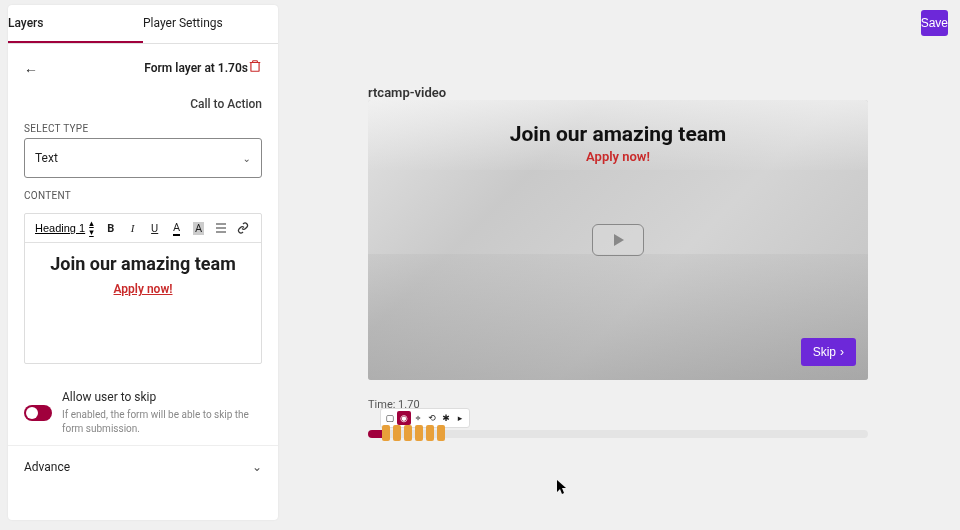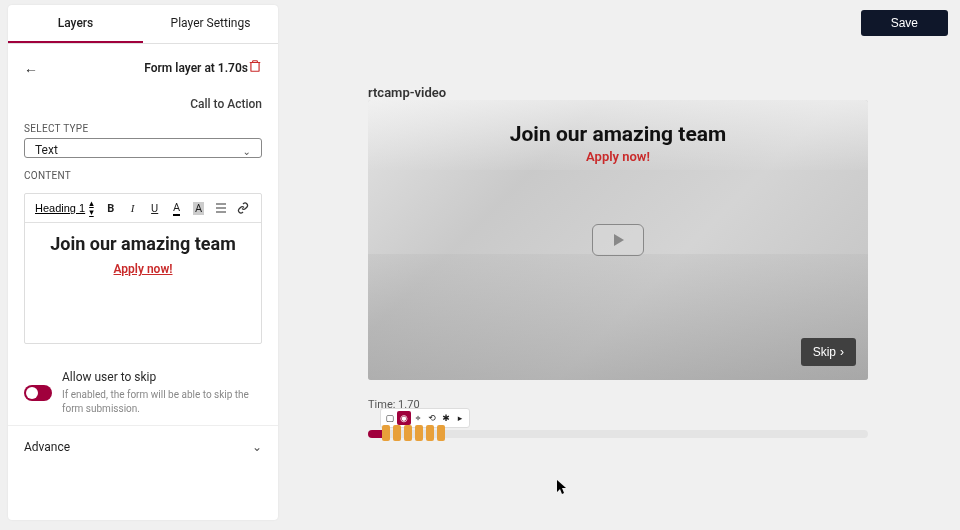--- a/index.html
+++ b/index.html
@@ -1,58 +1,58 @@
 <!DOCTYPE html>
 <html><head>
 <meta charset="utf-8">
 <style>
 * { box-sizing: border-box; margin: 0; padding: 0; }
 body { font-family: -apple-system, BlinkMacSystemFont, "Segoe UI", Roboto, sans-serif; background: #f0f0f0; width: 960px; height: 530px; overflow: hidden; color: #1e1e1e; position: relative; }
 .sidebar { position: absolute; left: 8px; top: 5px; width: 270px; height: 515px; background: #fff; border-radius: 4px; box-shadow: 0 0 2px rgba(0,0,0,0.08); display: flex; flex-direction: column; }
 .tabs { display: flex; border-bottom: 1px solid #e0e0e0; }
-.tab { flex: 1; text-align: center; font-size: 12px; padding: 11px 0; cursor: pointer; color: #1e1e1e; }
+.tab { flex: 1; text-align: left; font-size: 12px; padding: 11px 0; cursor: pointer; color: #1e1e1e; }
 .tab.active { border-bottom: 2px solid #a0003c; font-weight: 500; }
 .layer-header { display: flex; align-items: center; padding: 14px 16px; position: relative; }
 .back-arrow { cursor: pointer; font-size: 14px; }
 .layer-title { flex: 1; text-align: right; font-size: 12px; font-weight: 600; }
 .trash { color: #c92a2a; cursor: pointer; }
 .trash svg { width: 14px; height: 14px; }
 .scroll { overflow-y: auto; flex: 1; }
 .section-title { padding: 6px 16px 0; font-size: 12px; font-weight: 500; color: #3c3c3c; text-align: right; }
 .field-label { font-size: 10px; letter-spacing: 0.3px; color: #555; padding: 12px 16px 4px; text-transform: uppercase; }
 .select-wrap { padding: 0 16px; }
-.select { border: 1px solid #888; border-radius: 3px; height: 20px; display: flex; align-items: flex-end; padding: 0 10px; font-size: 12px; cursor: pointer; }
+.select { border: 1px solid #888; border-radius: 3px; height: 40px; display: flex; align-items: center; padding: 0 10px; font-size: 12px; cursor: pointer; }
 .select .chev { margin-left: auto; font-size: 10px; color: #555; }
 .editor-box { border: 1px solid #ddd; margin: 8px 16px 16px; border-radius: 2px; }
 .toolbar { display: flex; align-items: center; gap: 4px; border-bottom: 1px solid #e0e0e0; padding: 4px 6px; }
 .tool { font-size: 11px; min-width: 18px; height: 20px; display: flex; align-items: center; justify-content: center; cursor: pointer; border-radius: 2px; }
 .heading-sel { display: flex; align-items: center; gap: 2px; font-size: 11px; height: 20px; padding: 0 4px; cursor: pointer; border: 0; background: none; text-decoration: underline; }
 .editor-content { min-height: 120px; padding: 10px 8px 28px; text-align: center; }
 .editor-content h1 { font-size: 18px; font-weight: 700; margin-bottom: 4px; }
 .editor-content .link { color: #c92a2a; font-size: 12px; font-weight: 600; text-decoration: underline; }
 .toggle-row { display: flex; align-items: center; padding: 10px 16px; gap: 10px; }
 .toggle { width: 28px; height: 16px; background: #a0003c; border-radius: 10px; position: relative; cursor: pointer; flex-shrink: 0; margin-top: 1px; }
 .toggle::after { content: ""; position: absolute; width: 12px; height: 12px; background: #fff; border-radius: 50%; top: 2px; left: 2px; }
 .toggle-text { font-size: 12px; color: #2a2a2a; }
 .toggle-desc { font-size: 10px; color: #888; margin-top: 4px; line-height: 1.35; }
 .section-row { padding: 14px 16px; font-size: 12px; border-top: 1px solid #eee; display: flex; align-items: center; cursor: pointer; }
 .section-row .chev { margin-left: auto; color: #555; }
-.save-btn { position: absolute; right: 12px; top: 10px; background: #0f172a; color: #fff; font-size: 12px; border: none; padding: 6px 30px; border-radius: 3px; cursor: pointer; }
+.save-btn { position: absolute; right: 12px; top: 10px; background: #6d28d9; color: #fff; font-size: 12px; border: none; padding: 6px 0; border-radius: 3px; cursor: pointer; }
 .video-title { position: absolute; left: 368px; top: 85px; font-size: 13px; font-weight: 600; color: #333; }
 .video-frame { position: absolute; left: 368px; top: 100px; width: 500px; height: 280px; background: #c4c4c4; border-radius: 3px; overflow: hidden; }
 .video-bg { position: absolute; inset: 0; background: linear-gradient(135deg, #e6e6e6 0%, #cacaca 30%, #d6d6d6 60%, #c0c0c0 100%); opacity: 0.9; }
 .room-shapes { position: absolute; inset: 0; }
 .room-shapes::before { content:""; position:absolute; bottom:0; left:0; right:0; height:45%; background: linear-gradient(to top, rgba(120,120,120,0.35), rgba(180,180,180,0.25)); }
 .room-shapes::after { content:""; position:absolute; top:0; left:0; right:0; height:25%; background: linear-gradient(to bottom, rgba(250,250,250,0.6), rgba(220,220,220,0.15)); }
 .overlay-text { position: absolute; top: 22px; left: 0; right: 0; text-align: center; }
 .overlay-text h1 { font-size: 21px; font-weight: 700; color: #111; }
 .overlay-text .link { color: #c92a2a; font-size: 13px; font-weight: 600; margin-top: 3px; display: inline-block; }
 .play-btn { position: absolute; top: 50%; left: 50%; transform: translate(-50%,-50%); width: 52px; height: 32px; border: 1.5px solid #888; border-radius: 6px; background: rgba(220,220,220,0.45); display: flex; align-items: center; justify-content: center; cursor: pointer; }
 .play-btn::after { content:""; border-left: 10px solid #888; border-top: 6px solid transparent; border-bottom: 6px solid transparent; margin-left:2px; }
-.skip-btn { position: absolute; right: 12px; bottom: 14px; background: #404040; color: #fff; border: none; font-size: 12px; padding: 7px 12px; border-radius: 3px; cursor: pointer; display: flex; align-items: center; gap: 4px; }
+.skip-btn { position: absolute; right: 12px; bottom: 14px; background: #6d28d9; color: #fff; border: none; font-size: 12px; padding: 7px 12px; border-radius: 3px; cursor: pointer; display: flex; align-items: center; gap: 4px; }
 .time-label { position: absolute; left: 368px; top: 398px; font-size: 11px; color: #555; }
 .markers-box { position: absolute; left: 380px; top: 408px; background: #fff; border: 1px solid #ddd; border-radius: 3px; display: flex; padding: 2px; gap: 0; }
 .marker-icon { width: 14px; height: 14px; display: flex; align-items: center; justify-content: center; font-size: 9px; cursor: pointer; border-radius: 2px; }
 .marker-icon.active { background: #a0003c; color: #fff; }
 .timeline { position: absolute; left: 368px; top: 430px; width: 500px; height: 8px; background: #e4e4e4; border-radius: 4px; }
 .timeline-progress { position: absolute; left: 0; top: 0; height: 8px; width: 4%; background: #a0003c; border-radius: 4px 0 0 4px; }
 .timeline-marks { position: absolute; left: 14px; top: -5px; display: flex; gap: 3px; }
 .tl-mark { width: 8px; height: 16px; background: #e8a03a; border-radius: 2px; }
 .cursor { position: absolute; left: 557px; top: 480px; }
 </style>

